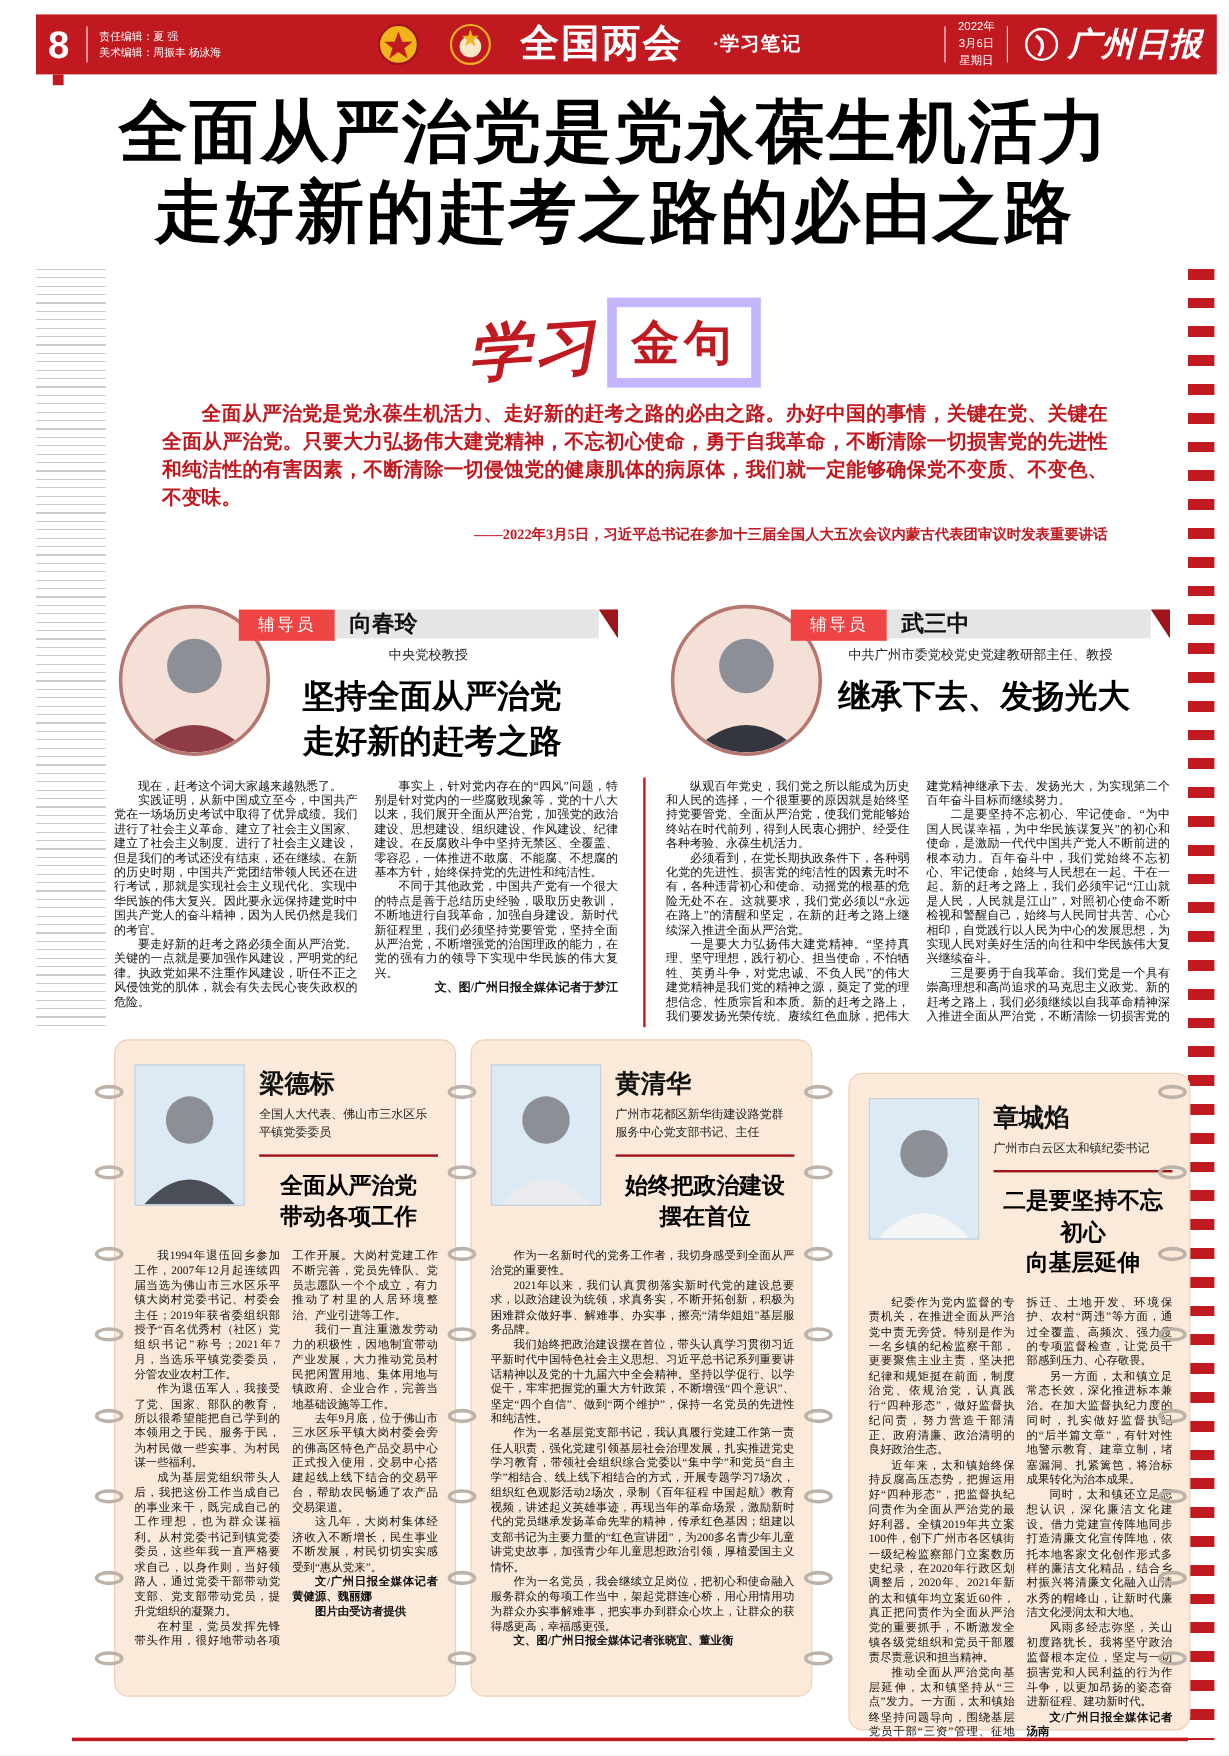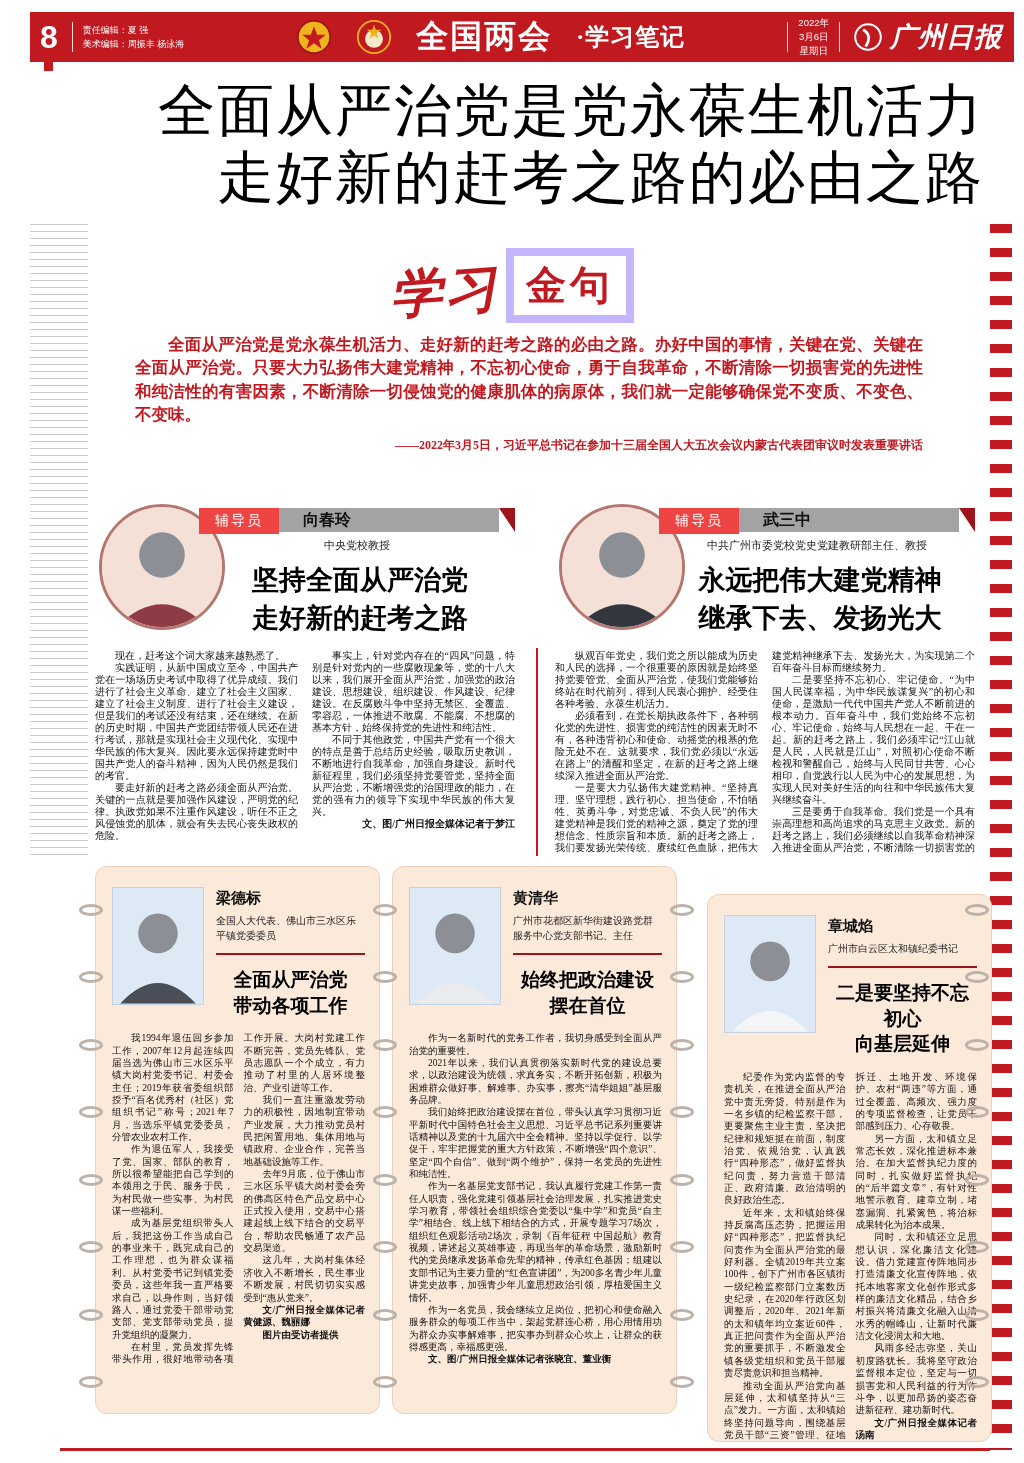--- a/index.html
+++ b/index.html
@@ -28,29 +28,29 @@
     position:absolute; left:30px; right:10px; top:12px; height:50px;
     background:#c11920; color:#fff; display:flex; align-items:center;
   }
   .header-notch { position:absolute; left:44px; top:62px; width:9px; height:9px; background:#c11920; }
   .page-num { font-size:32px; font-weight:bold; padding:0 14px 0 10px; font-family:"Liberation Sans",sans-serif; }
   .vline { width:1px; height:30px; background:rgba(255,255,255,.85); }
   .editors { font-size:9px; line-height:1.6; padding:0 10px; font-family:"Liberation Sans",sans-serif; }
   .header-center { flex:1; display:flex; align-items:center; justify-content:center; gap:24px; }
   .emblem { width:36px; height:36px; flex-shrink:0; }
   .section-title { font-size:32px; font-weight:900; letter-spacing:2px; }
-  .section-subtitle { font-size:24px; font-weight:bold; letter-spacing:1px; }
+  .section-subtitle { font-size:16px; font-weight:bold; letter-spacing:1px; }
   .date-block { font-size:9.5px; text-align:center; line-height:1.45; padding:0 10px; font-family:"Liberation Sans",sans-serif; }
   .masthead { display:flex; align-items:center; gap:6px; padding:0 12px; }
   .masthead-text { font-size:27px; font-weight:900; font-style:italic; letter-spacing:1px; }
 
   
   .headline {
-    position:absolute; top:78px; left:40px; right:40px; text-align:right;
-    font-size:57px; font-weight:400; line-height:1.17; letter-spacing:2px; color:#000;
+    position:absolute; top:78px; left:40px; right:40px; text-align:center;
+    font-size:57px; font-weight:700; line-height:1.17; letter-spacing:2px; color:#000;
   }
 
   
   .badge { position:absolute; top:248px; left:0; right:0; text-align:center; color:#c11920; }
   .badge-xuexi { display:inline-block; font-size:52px; font-weight:900; font-style:italic;
                  transform:rotate(-4deg); letter-spacing:2px; }
   .badge-jinju { display:inline-block; font-size:40px; font-weight:900; border:8px solid #c4b5fd;
                  padding:2px 12px; margin-left:8px; vertical-align:10px; letter-spacing:4px; }
   .quote-wrap { position:absolute; top:333px; left:135px; width:788px; }
   .quote-text {
@@ -63,22 +63,22 @@
   .experts { position:absolute; top:498px; left:95px; width:880px; display:flex; gap:40px; }
   .expert { position:relative; width:420px; height:360px; }
   .expert-divider { position:absolute; left:536px; top:648px; width:2px; height:208px; background:#c11920; }
   .expert-photo {
     position:absolute; left:4px; top:6px; width:126px; height:126px; border-radius:50%;
     background:#f4e0d6; border:3px solid #b4766e; overflow:hidden;
   }
   .expert-bar { position:absolute; left:104px; right:0; top:10px; height:24px; display:flex; align-items:stretch; }
   .role-badge { background:#ef4444; color:#fff; font-size:14px; font-weight:normal;
                 display:flex; align-items:center; padding:13px 16px; letter-spacing:2px; }
-  .name-box { background:#a3a3a3; flex:1; display:flex; align-items:center; padding:0 24px;
-              font-size:16px; font-weight:bold; color:#111; }
+  .name-box { background:#e5e5e5; flex:1; display:flex; align-items:center; padding:0 12px;
+              font-size:19px; font-weight:bold; color:#111; }
   .bar-corner { width:0; height:0; border-top:24px solid #9e141b; border-left:16px solid transparent; }
   .expert-affil { position:absolute; left:104px; right:0; top:40px; text-align:center;
                   font-size:11px; color:#222; }
   .expert-title { position:absolute; left:110px; right:0; top:64px; text-align:center;
                   font-size:27px; font-weight:900; line-height:1.4; color:#000; }
   .expert-body {
     position:absolute; left:0; right:0; top:152px; height:206px; overflow:hidden;
     column-count:2; column-gap:14px;
     font-size:10px; line-height:1.2; text-align:justify; color:#111;
   }
@@ -89,21 +89,21 @@
   
   .cards { position:absolute; top:866px; left:95px; width:880px; height:548px; }
   .card {
     position:absolute; top:0; width:285px; height:548px;
     background:#fbe9d9; border:1px solid #eed0b8; border-radius:12px; z-index:1;
   }
   .card1 { left:0; } .card2 { left:297px; } .card3 { left:612px;margin-top:28px; }
   .card-head { display:flex; padding:20px 14px 6px 16px; }
   .card-photo { width:92px; height:118px; background:#dde9f4; border:1px solid #c4d2e0; flex-shrink:0; overflow:hidden; }
   .card-meta { margin-left:12px; padding-top:2px; flex:1; }
-  .card-name { font-size:15px; font-weight:bold; color:#111;font-family:Liberation Serif, serif; }
+  .card-name { font-size:21px; font-weight:bold; color:#111;font-family:Liberation Serif, serif; }
   .card-affil { font-size:10px; line-height:1.5; margin-top:5px; color:#222; }
   .card-rule { height:2px; background:#9e141b; margin:10px 0 12px; }
   .card-title { font-size:19px; font-weight:900; text-align:center; line-height:1.35; color:#000; }
   .card-body {
     padding:8px 14px 0 16px; height:388px; overflow:hidden;
     font-size:9.5px; line-height:1.3; text-align:justify; color:#111;
   }
   .card-body.two-col { column-count:2; column-gap:10px; }
   .card-body p { margin:0; text-indent:2em; }
 
@@ -213,21 +213,20 @@
           <path d="M12 100 Q50 62 88 100 Z" fill="#33363e"></path>
         </svg>
       </div>
       <div class="expert-bar">
         <div class="role-badge">辅导员</div>
         <div class="name-box">武三中</div>
         <div class="bar-corner"></div>
       </div>
       <div class="expert-affil">中共广州市委党校党史党建教研部主任、教授</div>
       <div class="expert-title">
-        <div>永远把伟大建党精神</div>
         <div>继承下去、发扬光大</div>
       </div>
       <div class="expert-body">
         <p>纵观百年党史，我们党之所以能成为历史和人民的选择，一个很重要的原因就是始终坚持党要管党、全面从严治党，使我们党能够始终站在时代前列，得到人民衷心拥护、经受住各种考验、永葆生机活力。</p>
         <p>必须看到，在党长期执政条件下，各种弱化党的先进性、损害党的纯洁性的因素无时不有，各种违背初心和使命、动摇党的根基的危险无处不在。这就要求，我们党必须以“永远在路上”的清醒和坚定，在新的赶考之路上继续深入推进全面从严治党。</p>
         <p>一是要大力弘扬伟大建党精神。“坚持真理、坚守理想，践行初心、担当使命，不怕牺牲、英勇斗争，对党忠诚、不负人民”的伟大建党精神是我们党的精神之源，奠定了党的理想信念、性质宗旨和本质。新的赶考之路上，我们要发扬光荣传统、赓续红色血脉，把伟大建党精神继承下去、发扬光大，为实现第二个百年奋斗目标而继续努力。</p>
         <p>二是要坚持不忘初心、牢记使命。“为中国人民谋幸福，为中华民族谋复兴”的初心和使命，是激励一代代中国共产党人不断前进的根本动力。百年奋斗中，我们党始终不忘初心、牢记使命，始终与人民想在一起、干在一起。新的赶考之路上，我们必须牢记“江山就是人民，人民就是江山”，对照初心使命不断检视和警醒自己，始终与人民同甘共苦、心心相印，自觉践行以人民为中心的发展思想，为实现人民对美好生活的向往和中华民族伟大复兴继续奋斗。</p>
         <p>三是要勇于自我革命。我们党是一个具有崇高理想和高尚追求的马克思主义政党。新的赶考之路上，我们必须继续以自我革命精神深入推进全面从严治党，不断清除一切损害党的先进性和纯洁性的有害因素，不断清除一切侵蚀党的健康肌体的病原体，确保党不变质、不变色、不变味，始终成为领导中华民族实现伟大复兴的坚强核心。</p>
 
       </div>

